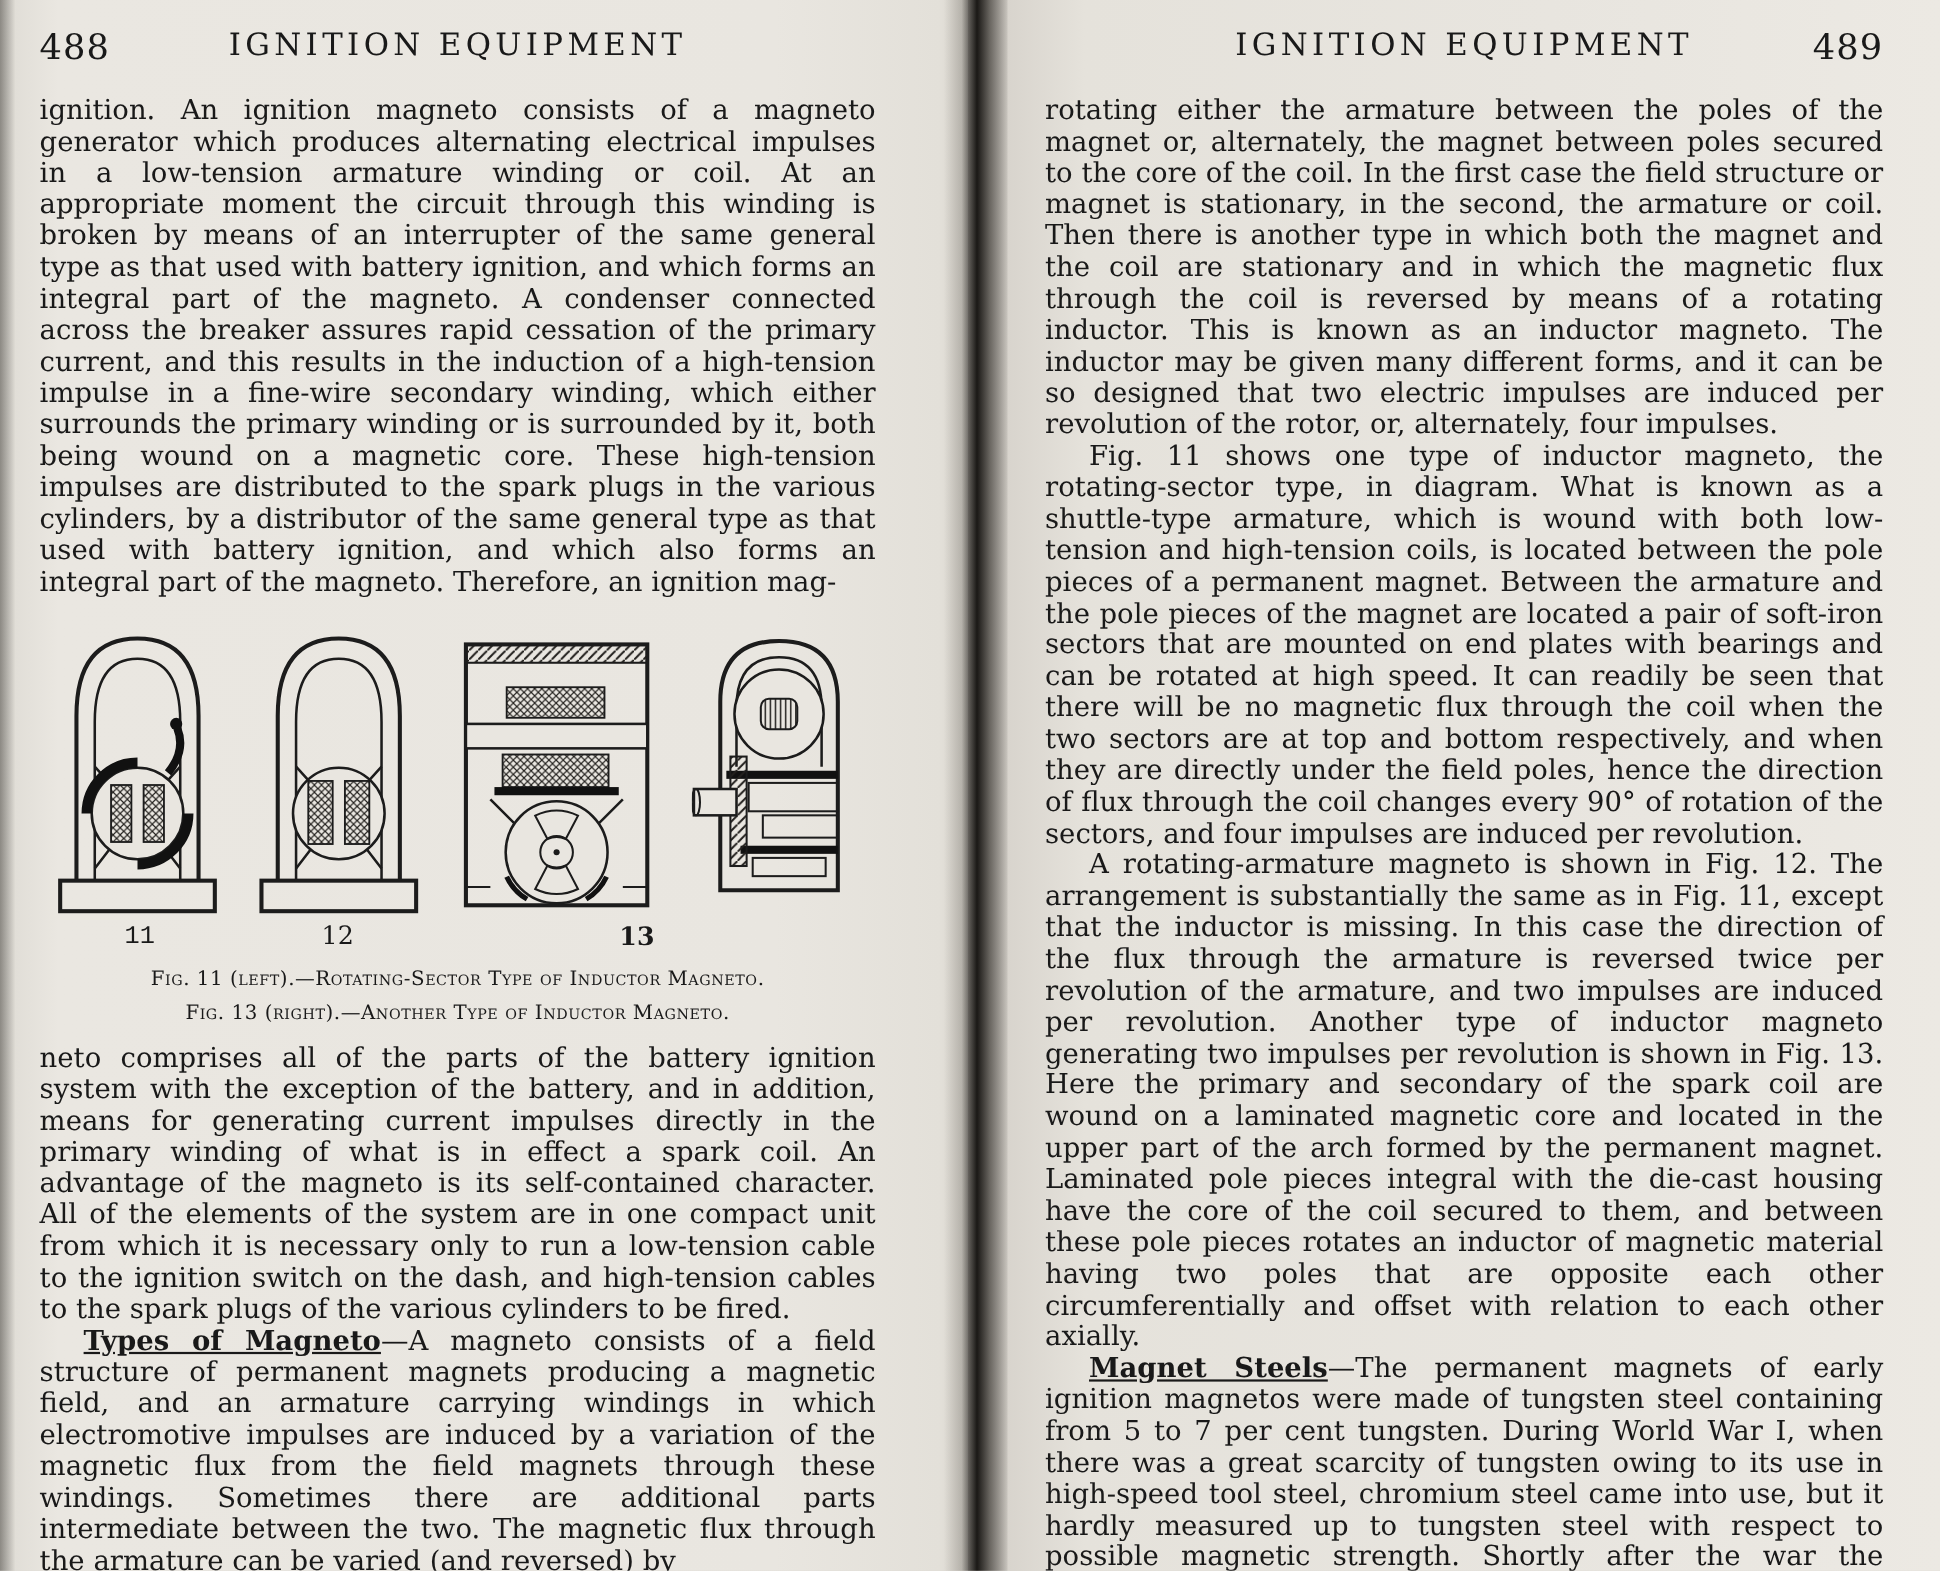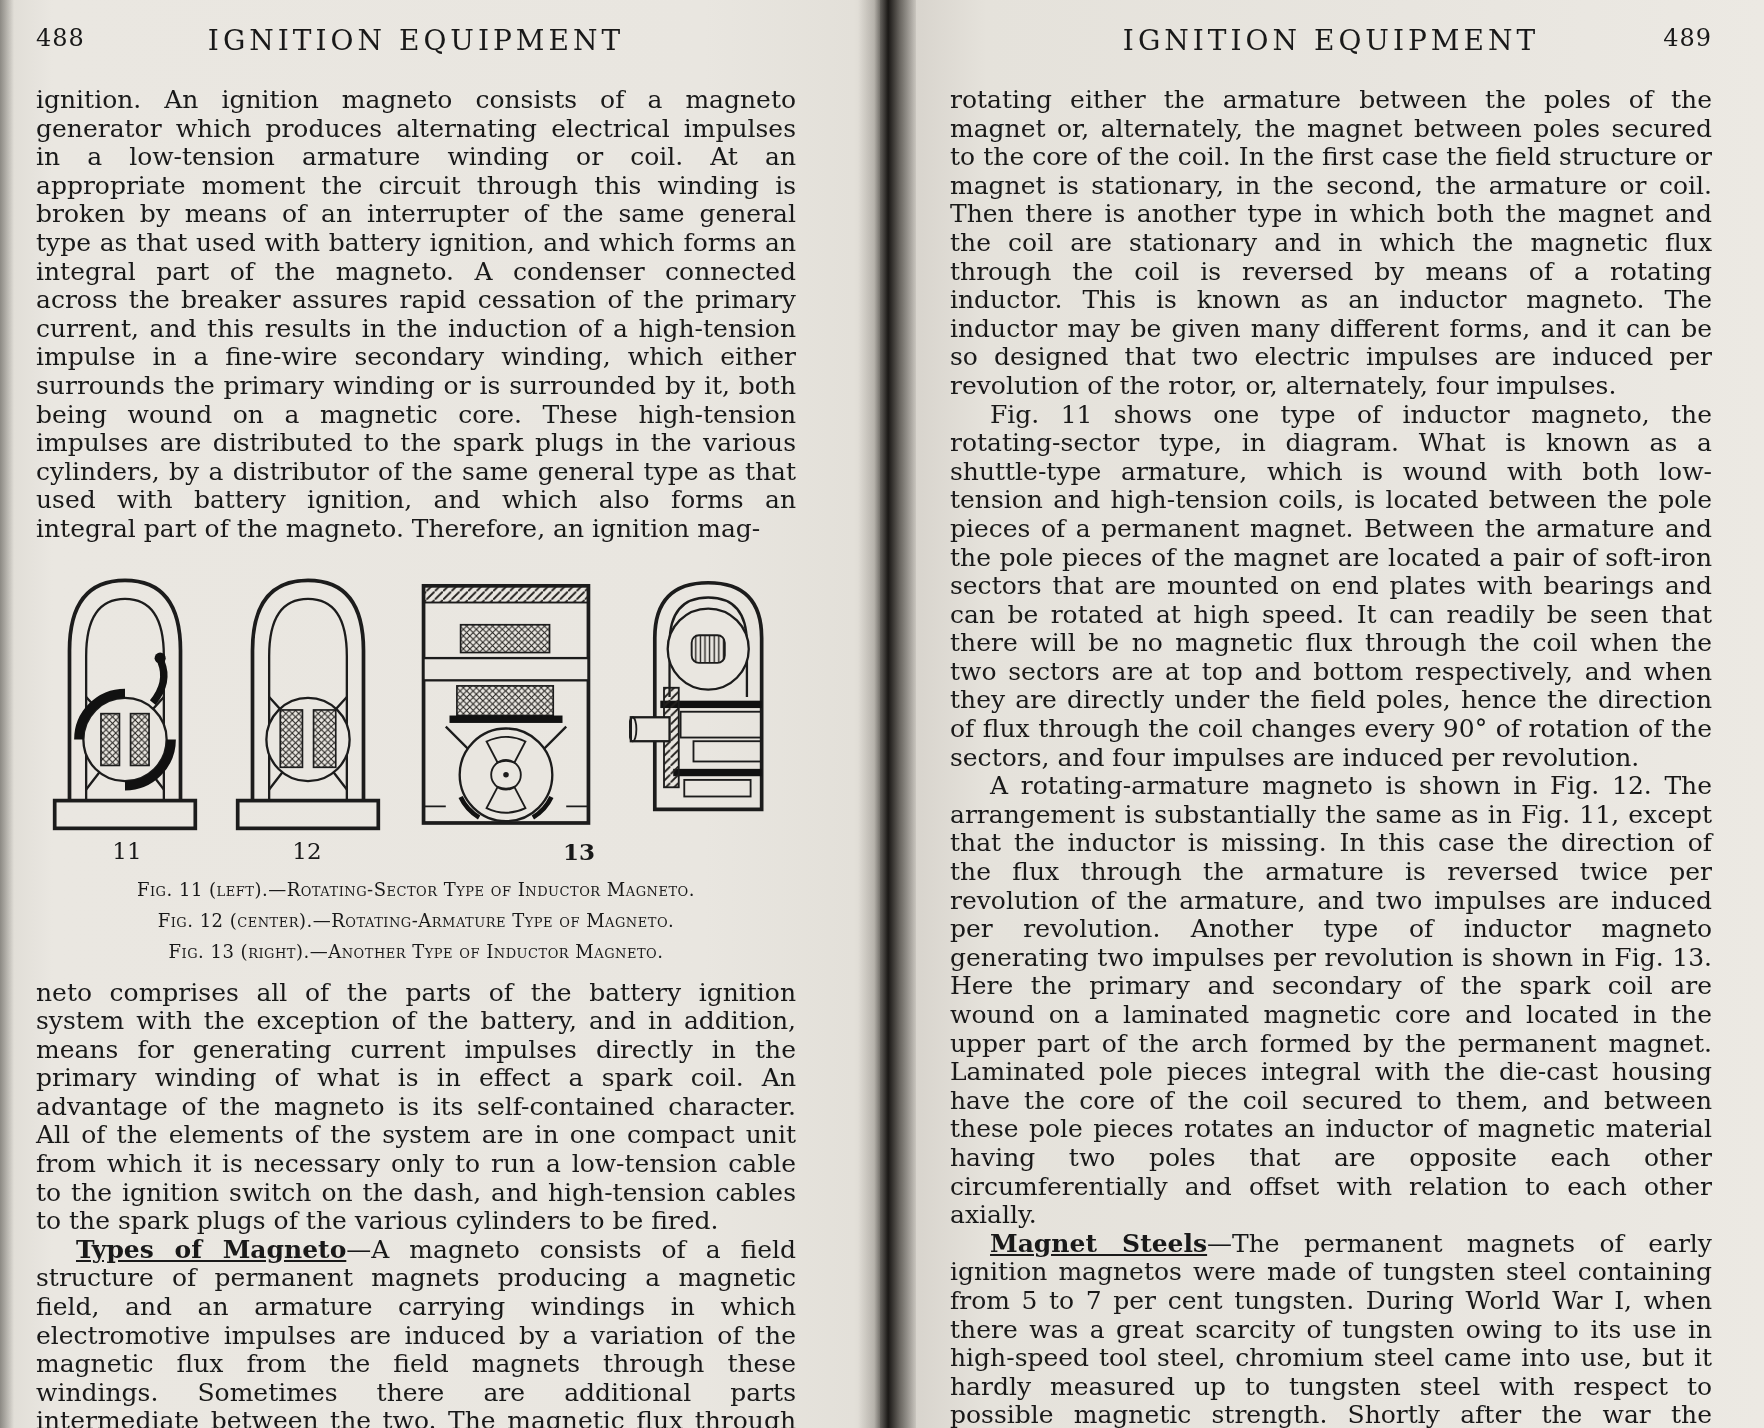--- a/index.html
+++ b/index.html
@@ -40,21 +40,21 @@
   }
   .running-head{
     position:relative;
     height:40px;
     font-size:28px;
     letter-spacing:4px;
     text-align:center;
     margin-bottom:22px;
     white-space:nowrap;
   }
-  .pagenum{position:absolute;top:0;font-size:24px;letter-spacing:1px;text-align:right;}
+  .pagenum{position:absolute;top:0;font-size:32px;letter-spacing:1px;text-align:right;}
   .pagenum.left{left:0;}
   .pagenum.right{right:0;}
   .bodytext p{
     margin:0;
     font-size:25px;
     line-height:28.6px;
     text-align:justify;
   }
   .ind{text-indent:40px;}
   .lead{font-weight:700;text-decoration:underline;}
@@ -70,21 +70,21 @@
   }
   .figrow-inner svg{display:block;}
   .figlabels{
     position:relative;
     height:32px;
     width:730px;
     margin:2px auto 0;
     font-size:23px;
   }
   .figlabels span{position:absolute;top:0;transform:translateX(-50%);}
-  .fl-11{left:76px;}
+  .fl-11{left:76px;font-family:Liberation Mono, monospace;}
   .fl-12{left:256px;}
   .fl-13{left:528px;font-weight:bold;}
   .captions{
     text-align:center;
     font-variant:small-caps;
     font-size:18px;
     line-height:31px;
     letter-spacing:0.5px;
     margin:4px 0 12px 0;
   }
@@ -183,21 +183,20 @@
       </div>
       <div class="figlabels">
         <span class="fl-11">11</span>
         <span class="fl-12">12</span>
         <span class="fl-13">13</span>
       </div>
     </div>
 
     <div class="captions">
       <div>Fig. 11 (left).—Rotating-Sector Type of Inductor Magneto.</div>
-      <div>Fig. 12 (center).—Rotating-Armature Type of Magneto.</div>
       <div>Fig. 13 (right).—Another Type of Inductor Magneto.</div>
     </div>
 
     <div class="bodytext">
       <p>neto comprises all of the parts of the battery ignition system with the exception of the battery, and in addition, means for generating current impulses directly in the primary winding of what is in effect a spark coil.  An advantage of the magneto is its self-contained character.  All of the elements of the system are in one compact unit from which it is necessary only to run a low-tension cable to the ignition switch on the dash, and high-tension cables to the spark plugs of the various cylinders to be fired.</p>
       <p class="ind sp"><span class="lead">Types of Magneto</span><span>—A magneto consists of a field structure of permanent magnets producing a magnetic field, and an armature carrying windings in which electromotive impulses are induced by a variation of the magnetic flux from the field magnets through these windings.  Sometimes there are additional parts intermediate between the two.  The magnetic flux through the armature can be varied (and reversed) by</span></p>
     </div>
   </div>
 
   <div class="page page-right">

